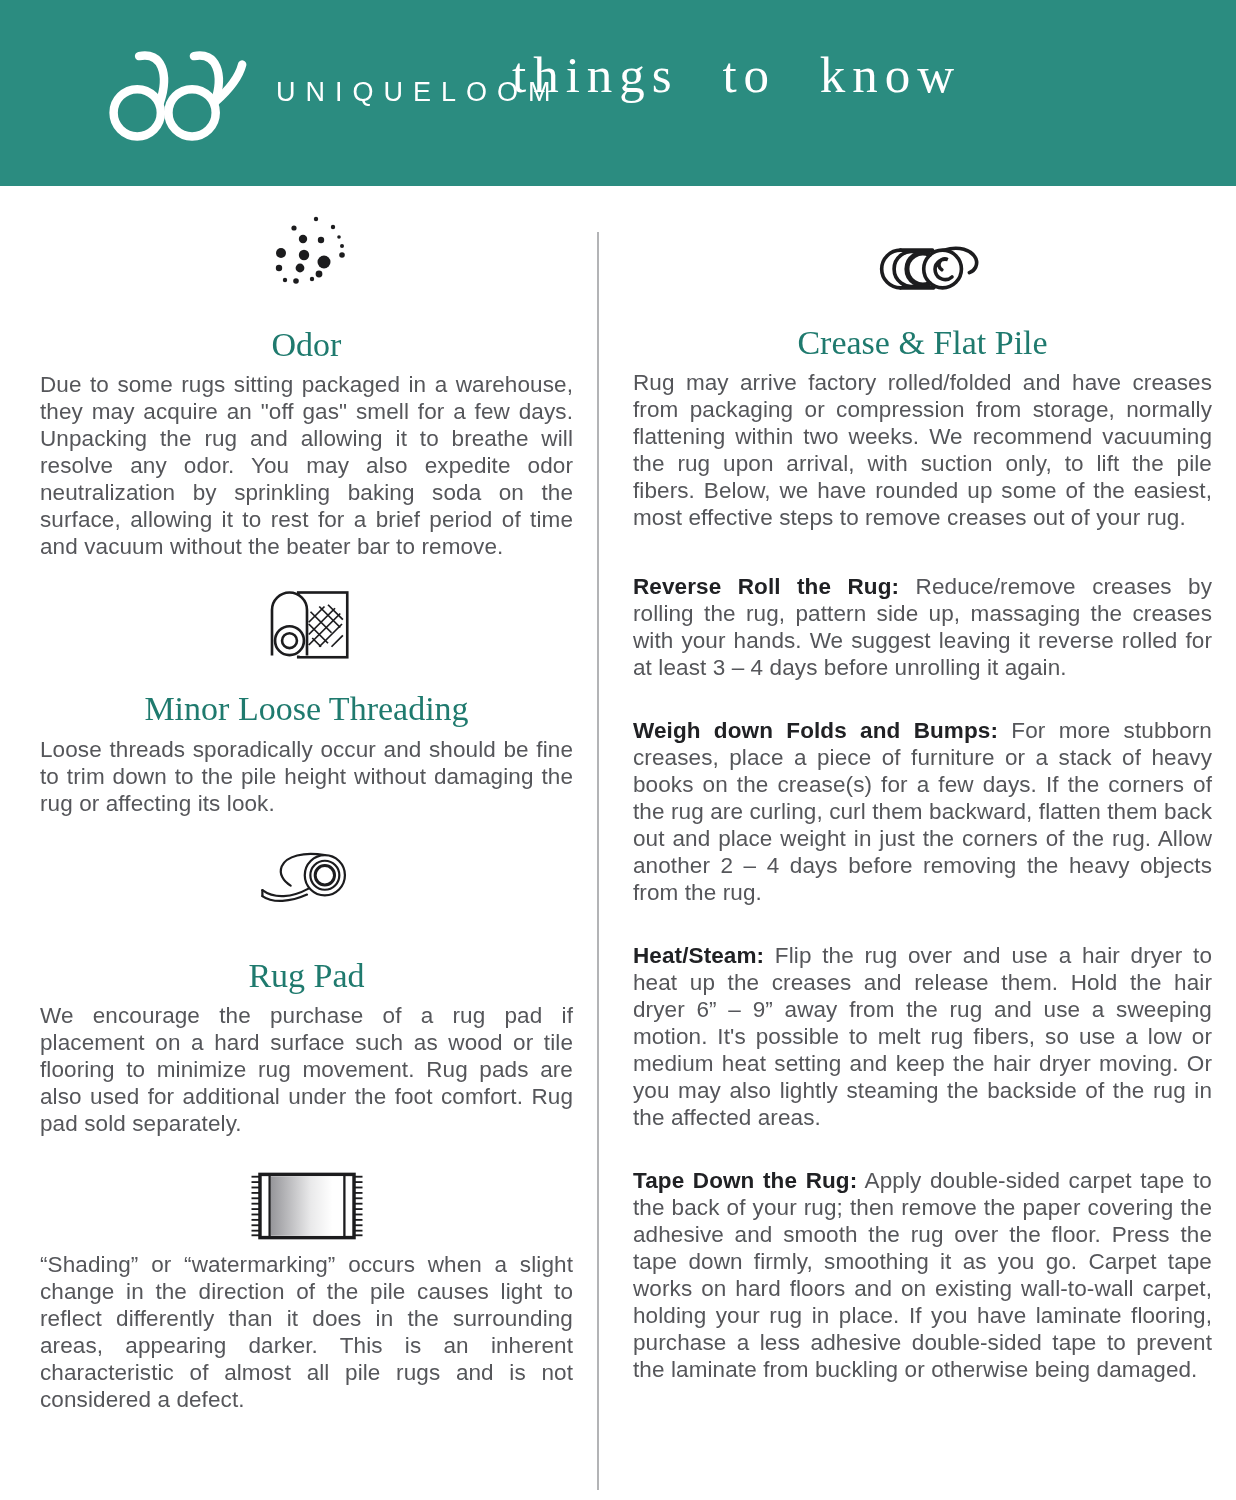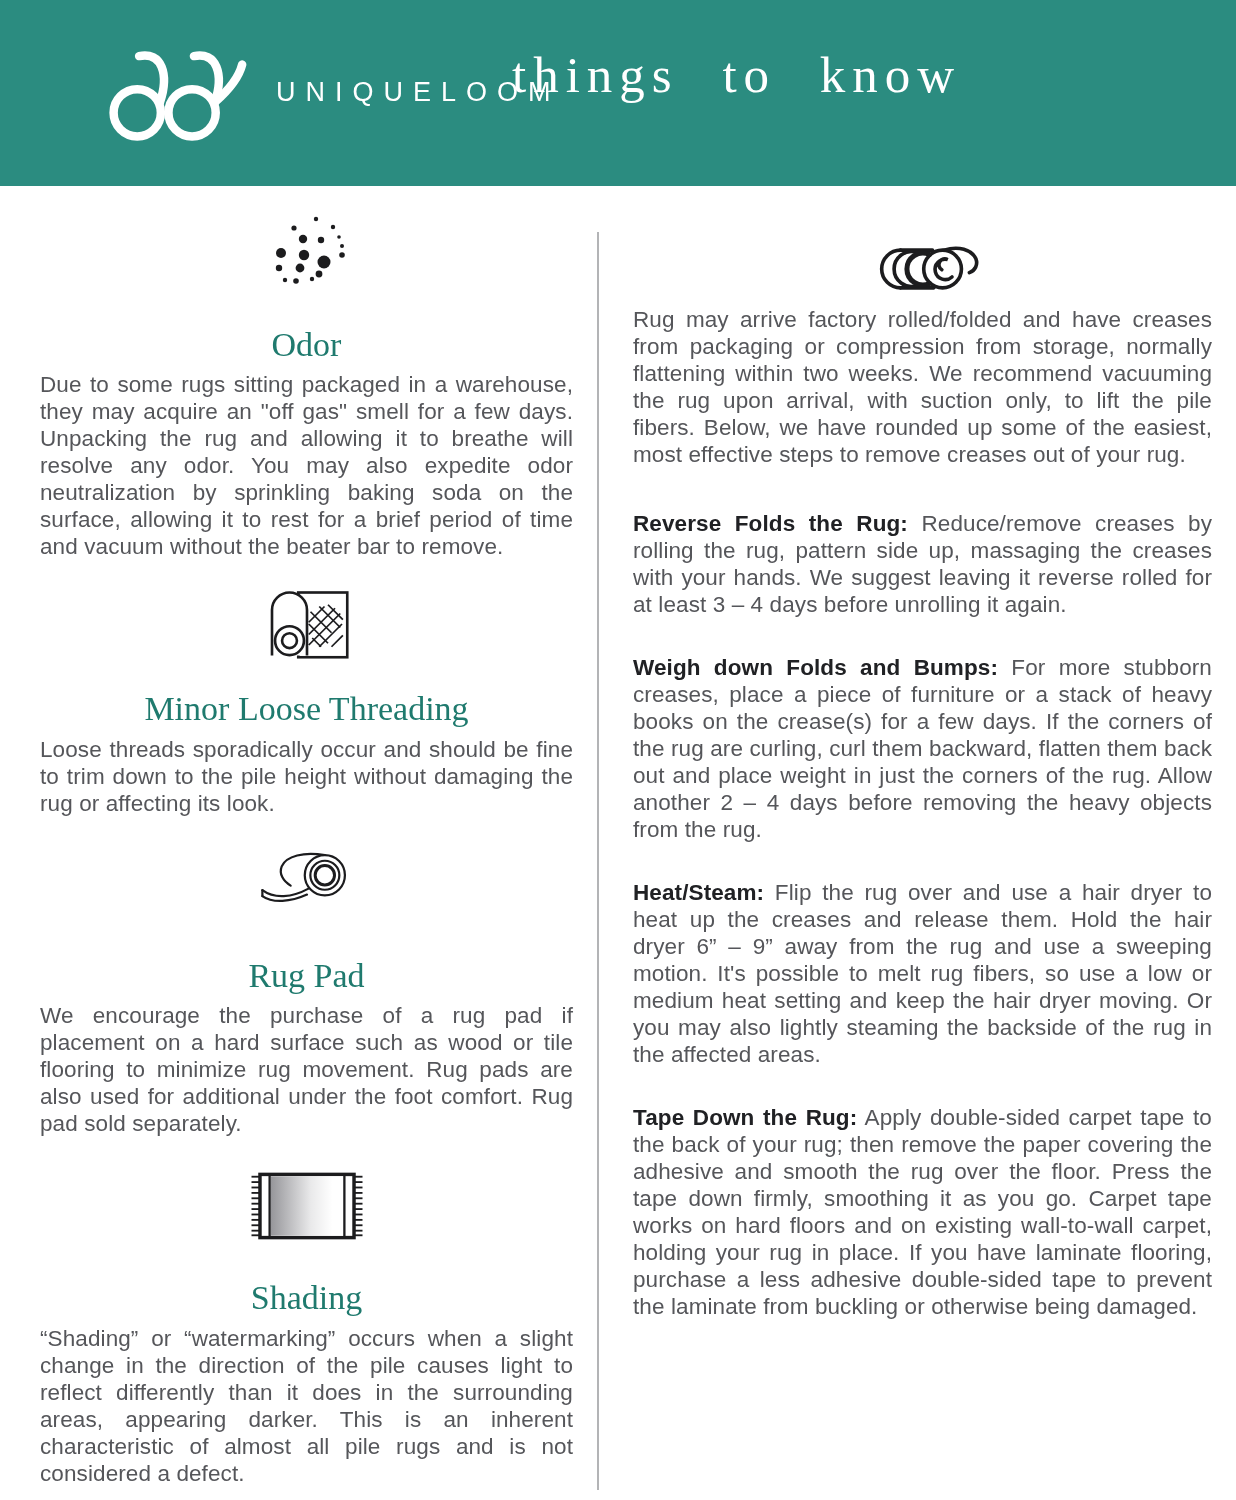--- a/index.html
+++ b/index.html
@@ -163,43 +163,43 @@
             <path d="M136,73 H147"></path>
             <path d="M136,80 H147"></path>
             <path d="M136,86 H147"></path>
         </g>
         <rect x="14" y="7" width="122" height="82" fill="#fff" stroke-width="4.5"></rect>
         <rect x="28" y="9.5" width="94" height="77" fill="url(#shadeGrad)" stroke="none"></rect>
         <path d="M26.5,7 V89" stroke-width="3"></path>
         <path d="M123.5,7 V89" stroke-width="3"></path>
       </svg>
     </div>
-    <h2 class="heading" style="margin-top:36px;">Shading</h2>
     <p class="body" style="margin-top:8px;">“Shading” or “watermarking” occurs when a slight change in the direction of the pile causes light to reflect differently than it does in the surrounding areas, appearing darker. This is an inherent characteristic of almost all pile rugs and is not considered a defect.</p>
 
   </section>
 
   <section class="col col-right">
 
     <div class="icon-wrap" style="margin-top:54px;">
       <svg width="140" height="58" viewBox="0 0 170 80" fill="none" stroke="currentColor" stroke-width="5" stroke-linecap="round">
         <path d="M54,14 A26,26 0 1 0 54,66"></path>
         <path d="M54,14 H98"></path>
         <path d="M54,66 H100"></path>
         <path d="M76,17 A24,24 0 1 0 76,63"></path>
         <path d="M94,20 A22,22 0 1 0 94,60" stroke-width="7"></path>
         <circle cx="112" cy="40" r="26"></circle>
         <path d="M114,14 C134,8 152,13 158,26 C161,34 157,42 149,45"></path>
         <path d="M125,51 A14,14 0 1 1 119,27 A8,8 0 1 0 111,41"></path>
       </svg>
     </div>
+    <h2 class="heading" style="margin-top:26px;">Crease &amp; Flat Pile</h2>
     <p class="body" style="margin-top:8px;">Rug may arrive factory rolled/folded and have creases from packaging or compression from storage, normally flattening within two weeks. We recommend vacuuming the rug upon arrival, with suction only, to lift the pile fibers. Below, we have rounded up some of the easiest, most effective steps to remove creases out of your rug.</p>
 
     <p class="body tip" style="margin-top:42px;">
-      <b>Reverse Folds the Rug:</b>
+      <b>Reverse Roll the Rug:</b>
       <span>Reduce/remove creases by rolling the rug, pattern side up, massaging the creases with your hands. We suggest leaving it reverse rolled for at least 3 – 4 days before unrolling it again.</span>
     </p>
 
     <p class="body tip" style="margin-top:36px;">
       <b>Weigh down Folds and Bumps:</b>
       <span>For more stubborn creases, place a piece of furniture or a stack of heavy books on the crease(s) for a few days. If the corners of the rug are curling, curl them backward, flatten them back out and place weight in just the corners of the rug. Allow another 2 – 4 days before removing the heavy objects from the rug.</span>
     </p>
 
     <p class="body tip" style="margin-top:36px;">
       <b>Heat/Steam:</b>

